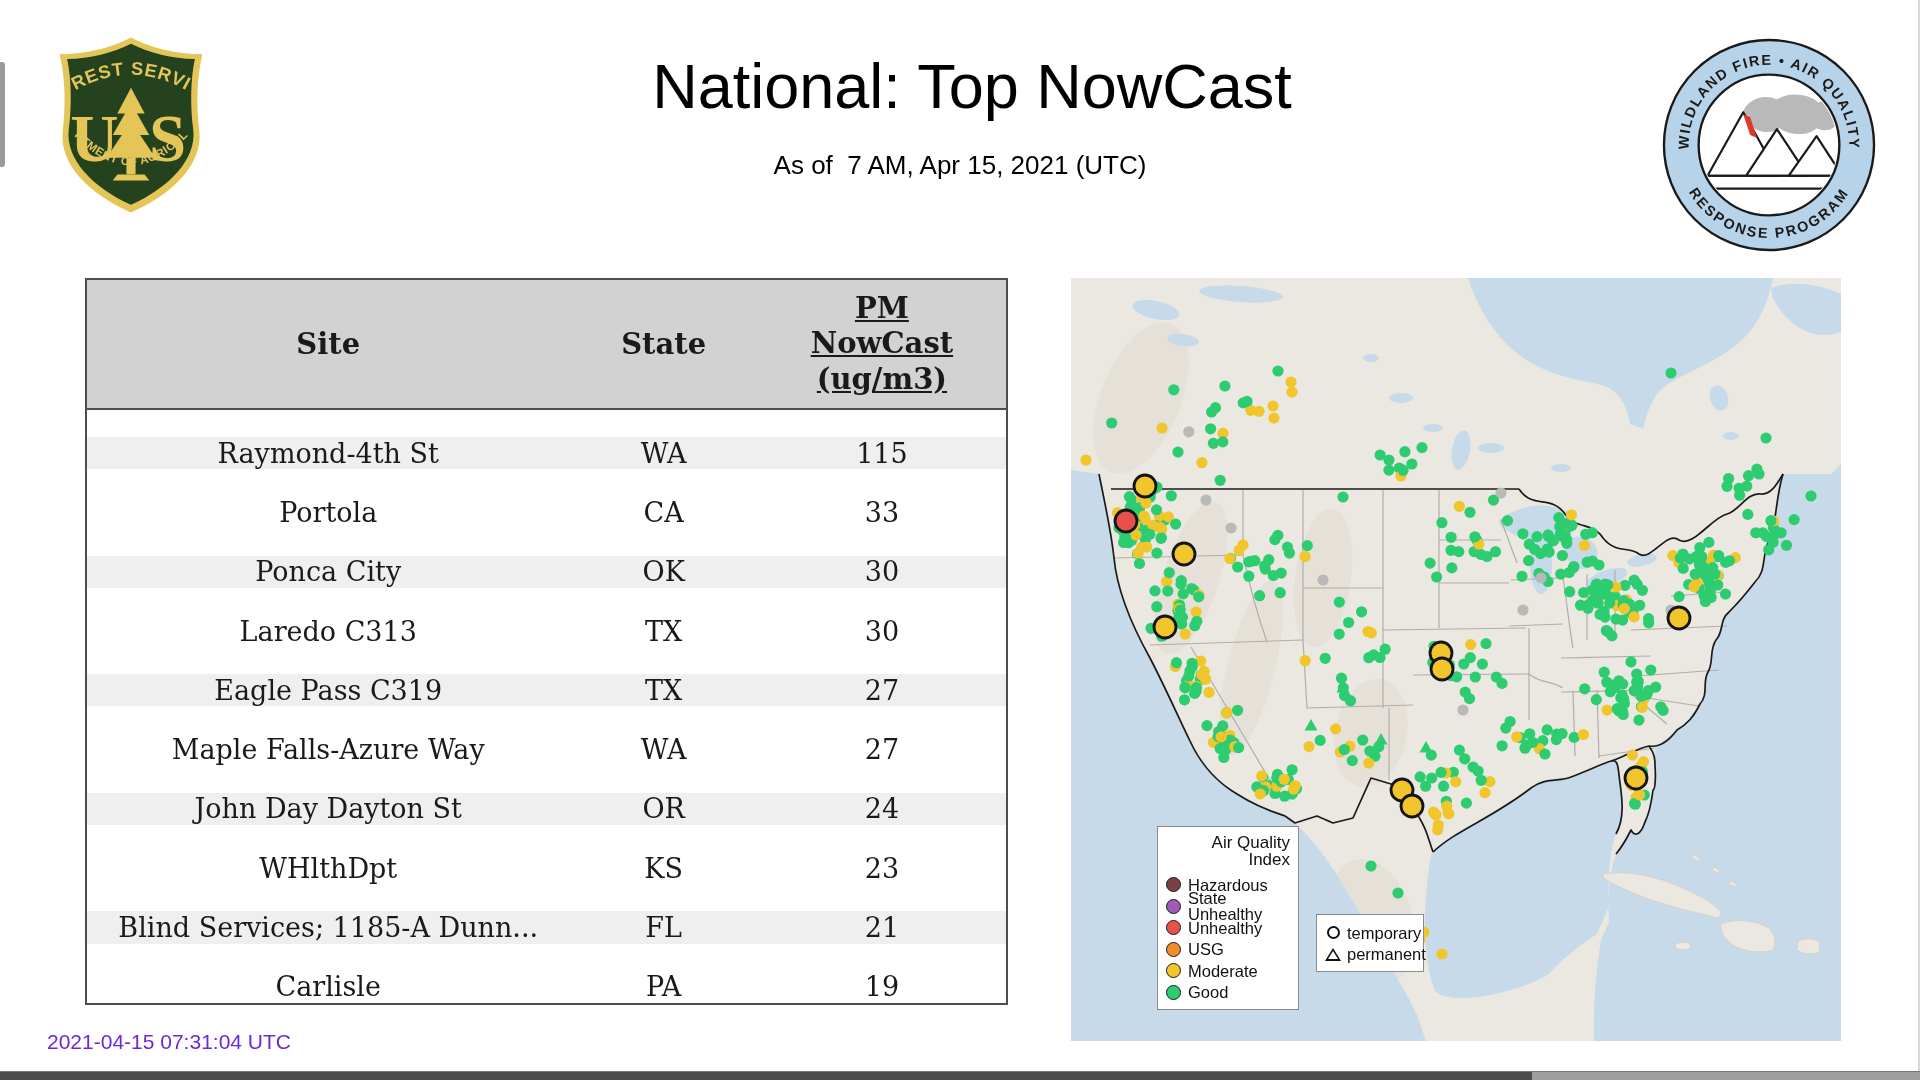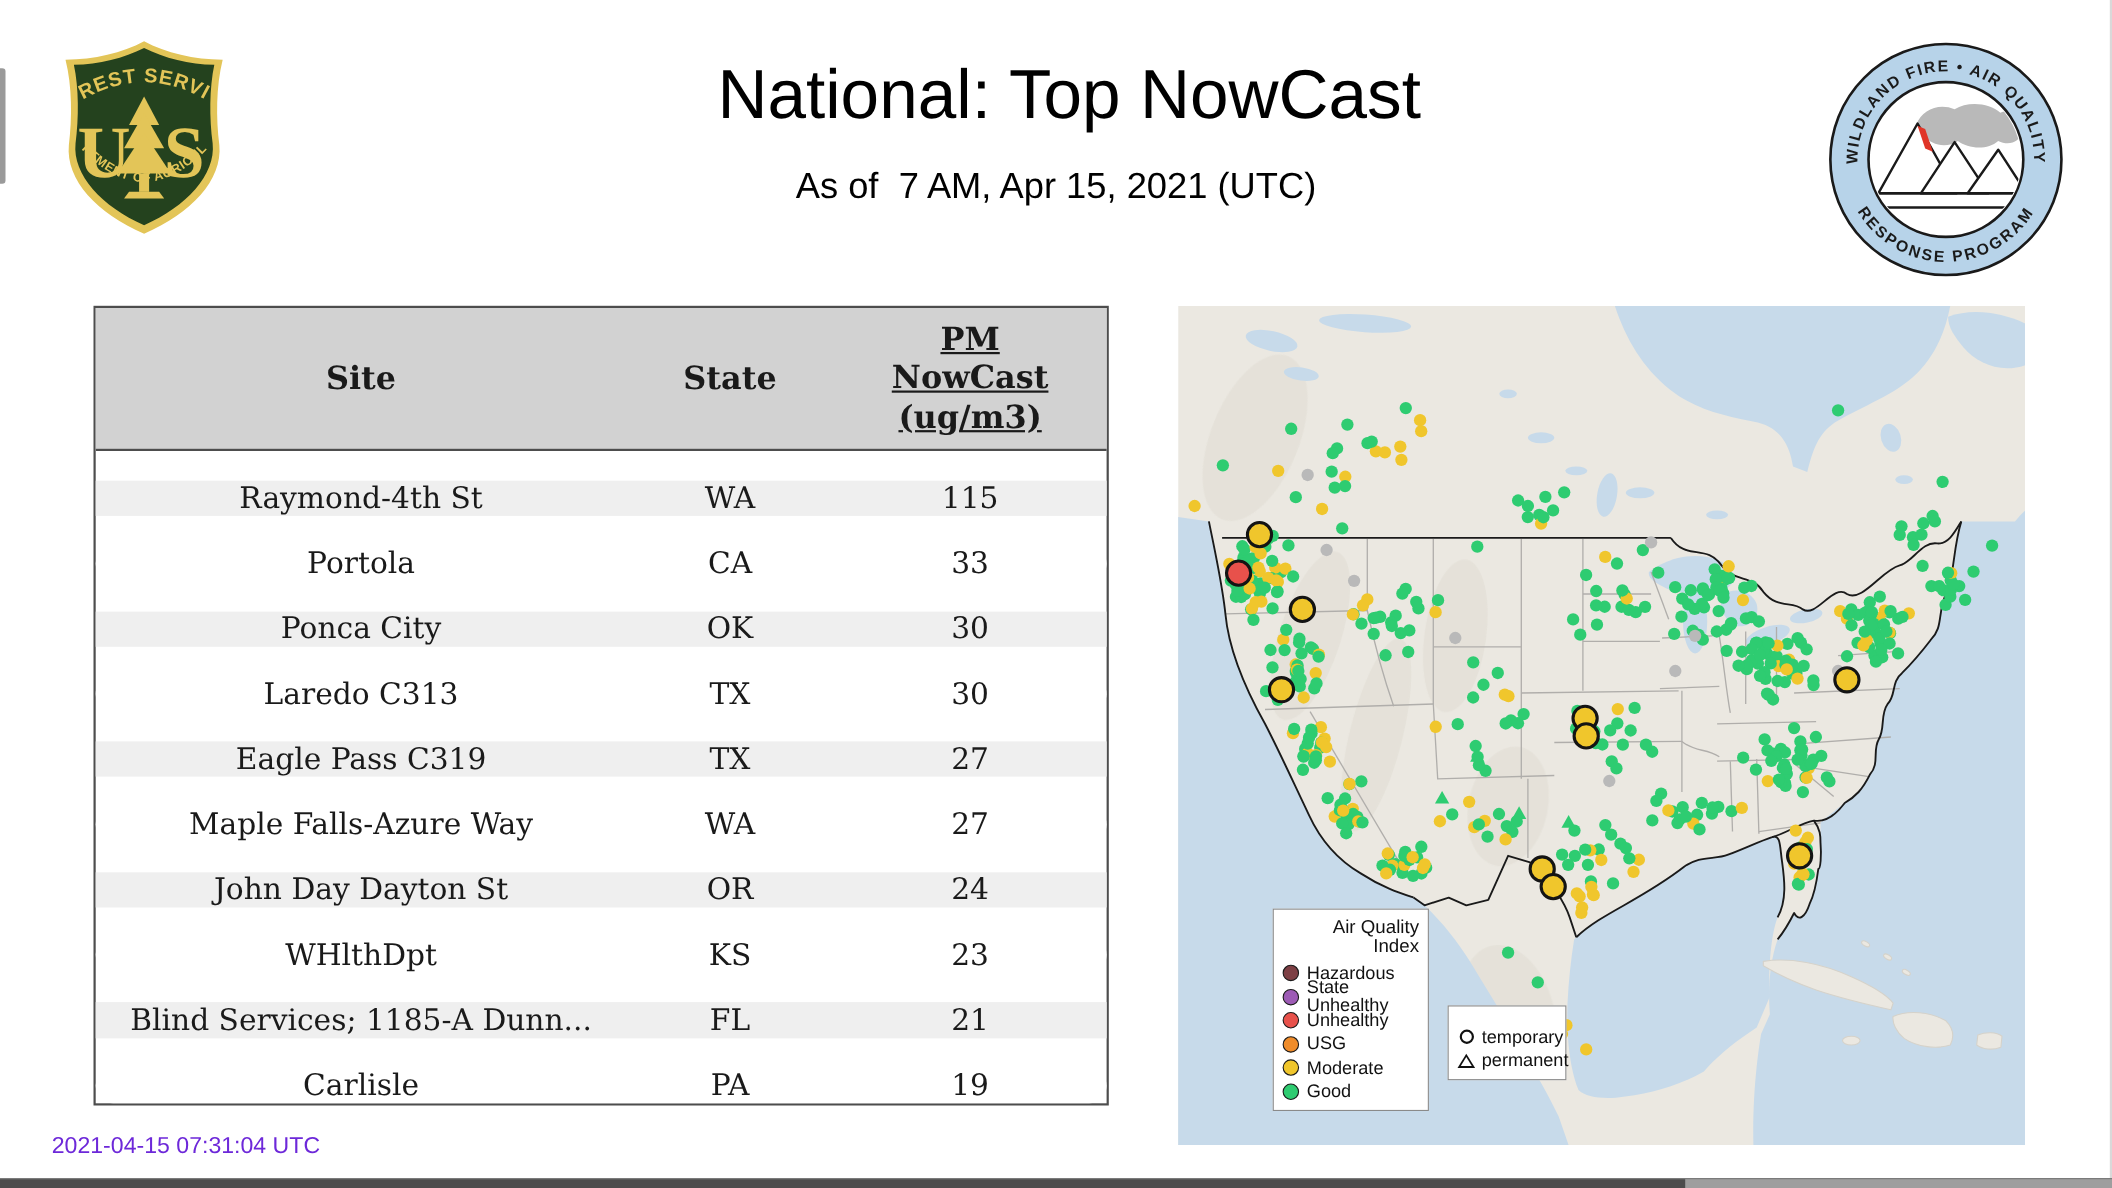--- a/index.html
+++ b/index.html
@@ -7,21 +7,21 @@
     width:1920px;height:1080px;position:relative;background:#ffffff;
     font-family:"Liberation Sans",sans-serif;overflow:hidden;color:#1a1a1a;
   }
   
   .page-title{
     position:absolute;top:50px;left:50%;transform:translateX(-50%);
     font-size:63px;font-weight:400;letter-spacing:0px;white-space:nowrap;color:#000;margin-left:12px;
   }
   .page-subtitle{
     position:absolute;top:150px;left:50%;transform:translateX(-50%);
-    font-size:33px;font-weight:400;white-space:pre;color:#000;
+    font-size:26px;font-weight:400;white-space:pre;color:#000;
   }
   .usfs-logo{position:absolute;left:55px;top:36px;width:152px;height:178px;}
   .wfaqrp-logo{position:absolute;left:1660px;top:36px;width:218px;height:218px;}
   .edge-artifact{position:absolute;left:0;top:62px;width:5px;height:105px;background:#9a9a9a;border-radius:0 3px 3px 0;}
   
   .site-table{
     position:absolute;left:85px;top:278px;width:923px;height:727px;
     border:2px solid #4d4d4d;box-sizing:border-box;display:flex;flex-direction:column;
     font-family:"DejaVu Serif","Liberation Serif",serif;background:#fff;
   }
@@ -46,21 +46,21 @@
   .map-wrap{position:absolute;left:1071px;top:278px;width:770px;height:763px;overflow:hidden;}
   .map-wrap svg{display:block;}
   .legend-box{
     position:absolute;background:#ffffff;border:1.5px solid #8a8a8a;box-sizing:border-box;
     font-size:16.5px;color:#111;padding:5px 8px 6px 8px;line-height:1;
   }
   .legend-aqi{left:86px;top:548px;width:142px;}
   .legend-title{text-align:right;font-size:17px;margin:2px 0 6px 0;}
   .legend-item{display:flex;align-items:center;height:21.5px;}
   .legend-swatch{width:15px;height:15px;border-radius:50%;border:1.5px solid #1a1a1a;margin-right:7px;flex:none;box-sizing:border-box;}
-  .legend-marker{left:245px;top:636px;width:108px;padding-top:17px;}
+  .legend-marker{left:245px;top:636px;width:108px;padding-top:7px;}
   .legend-item .msym{width:16px;margin-right:6px;flex:none;display:flex;align-items:center;justify-content:center;}
   .msym .circ{width:13px;height:13px;border:2px solid #111;border-radius:50%;box-sizing:border-box;background:#fff;}
   .msym .tri{width:0;height:0;border-left:8px solid transparent;border-right:8px solid transparent;border-bottom:13px solid #111;position:relative;}
   .msym .tri:after{content:"";position:absolute;left:-5px;top:3.2px;width:0;height:0;border-left:5px solid transparent;border-right:5px solid transparent;border-bottom:8.5px solid #fff;}
 </style>
 </head>
 <body>
 
 <div class="edge-artifact"></div>
 

